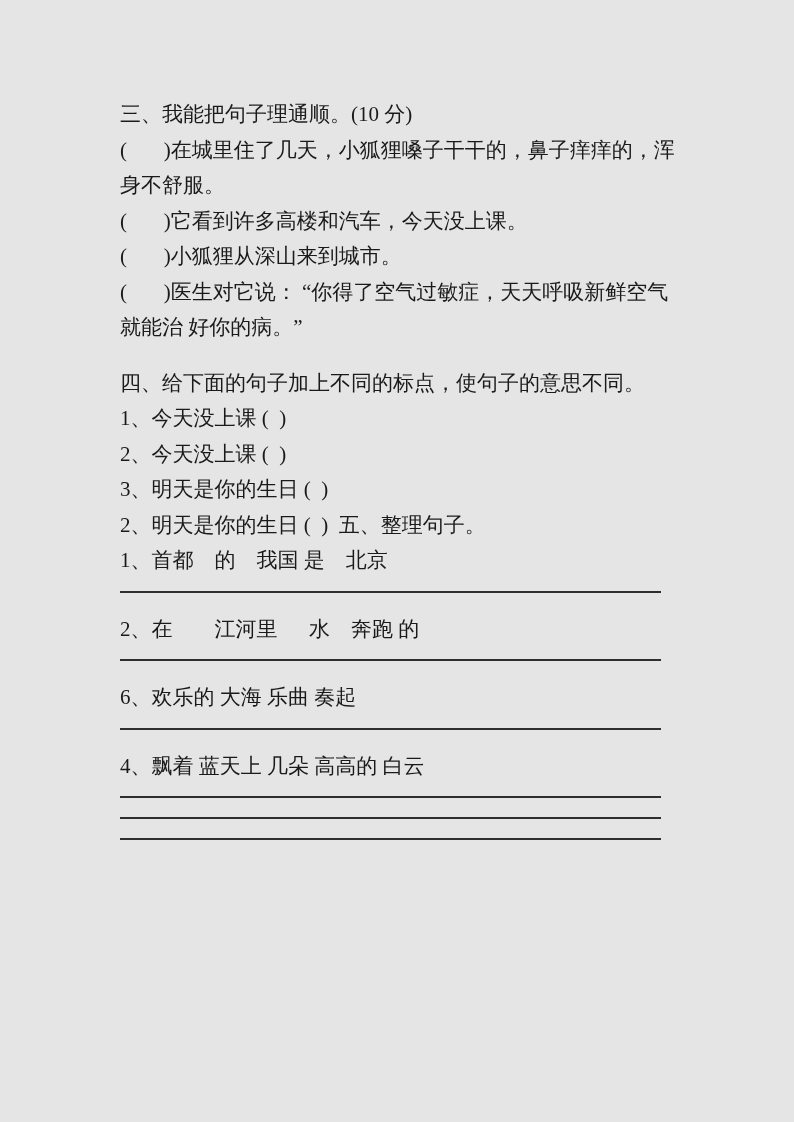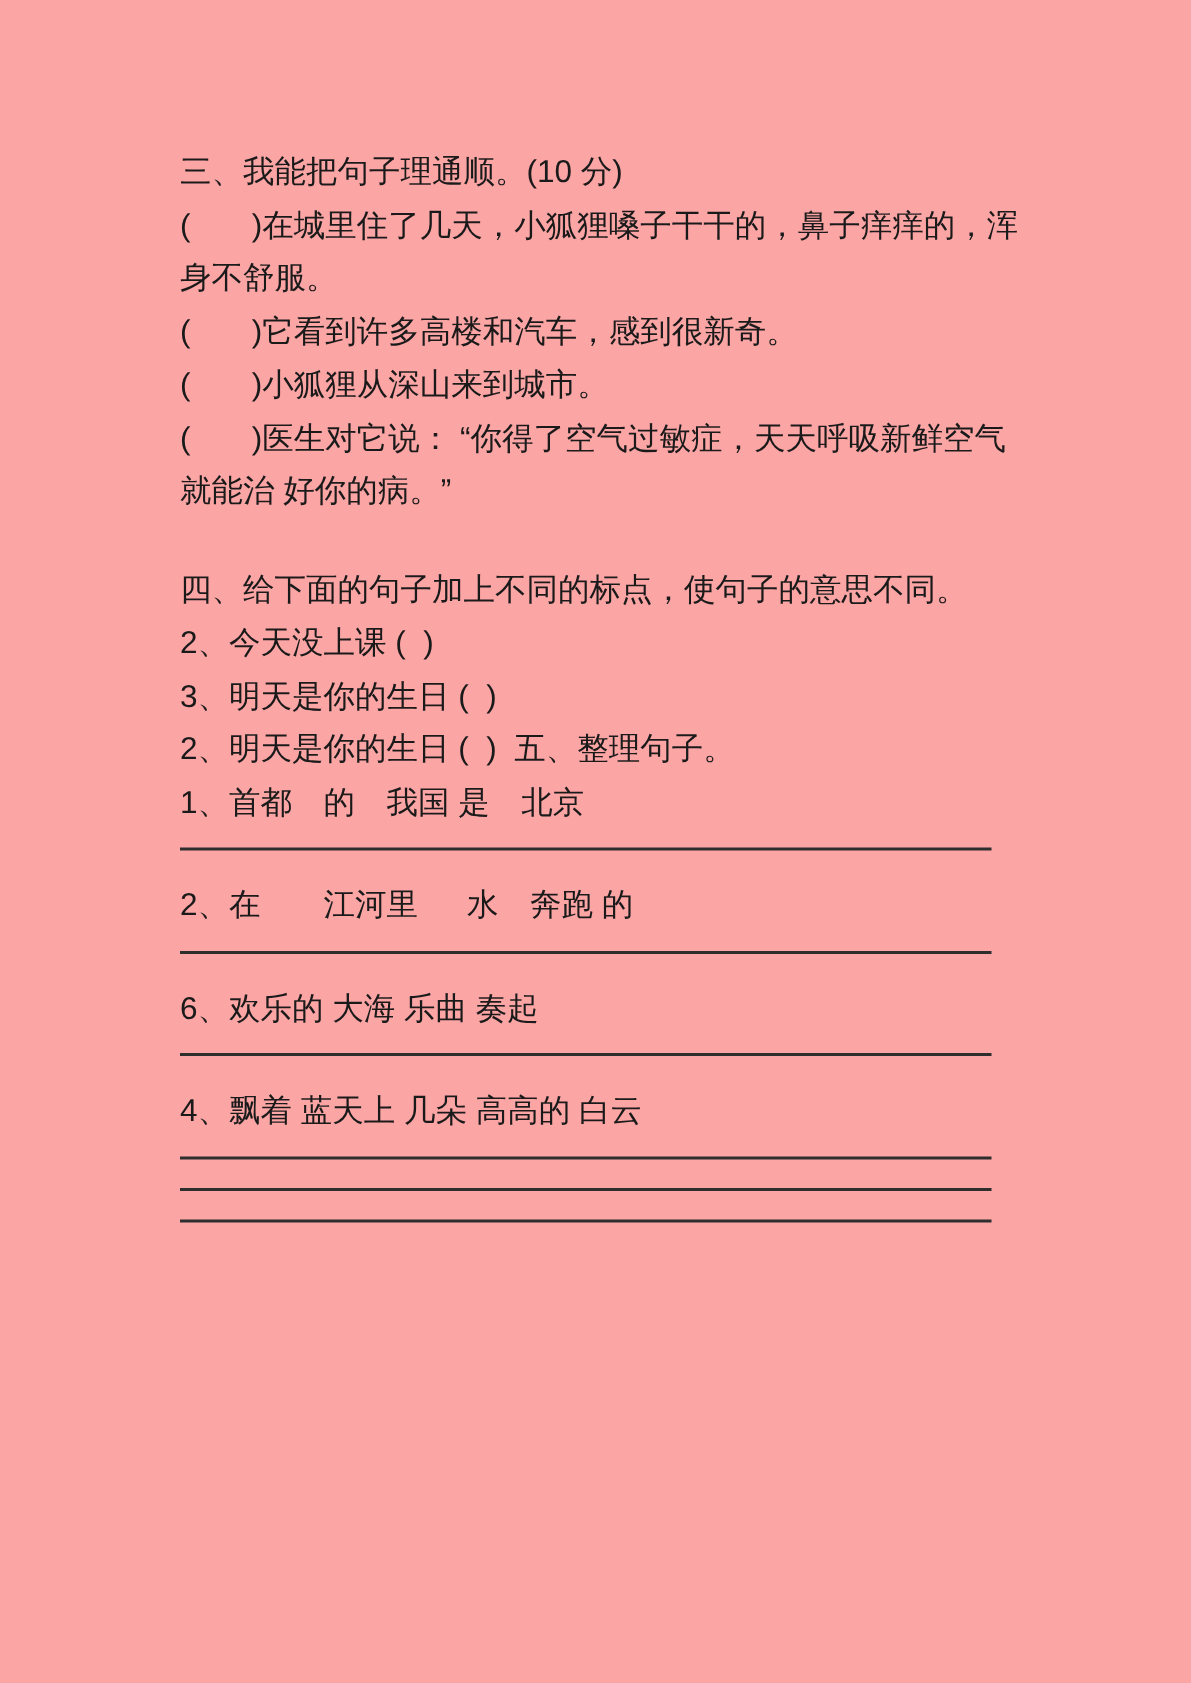--- a/index.html
+++ b/index.html
@@ -4,72 +4,73 @@
 <style>
   html, body {
     margin: 0;
     padding: 0;
     background: #ffffff;
   }
   .page {
     position: relative;
     width: 794px;
     height: 1122px;
-    background: #fca5a5;
+    background: #e5e5e5;
     overflow: hidden;
-    font-family: Liberation Sans, sans-serif;
+    font-family: Liberation Serif, serif;
     color: #1a1a1a;
   }
   .content {
     position: absolute;
     left: 120px;
     top: 97px;
     width: 566px;
   }
   .line {
     font-size: 21px;
     line-height: 35.5px;
     white-space: pre-wrap;
     word-break: normal;
   }
   .sec4 {
-    margin-top: 30px;
+    margin-top: 20px;
   }
   .s5item .answer-line {
     width: 541px;
     height: 0;
     border-top: 2px solid #2e2e2e;
     margin: 12px 0 19px 0;
   }
 </style>
 </head>
 <body>
 
 <div class="page">
   <div class="content">
 
     <section>
       <div class="line">三、我能把句子理通顺。(10 分)</div>
       <div>
 
           <div class="line">(       )在城里住了几天，小狐狸嗓子干干的，鼻子痒痒的，浑身不舒服。</div>
 
-          <div class="line">(       )它看到许多高楼和汽车，感到很新奇。</div>
+          <div class="line">(       )它看到许多高楼和汽车，今天没上课。</div>
 
           <div class="line">(       )小狐狸从深山来到城市。</div>
 
           <div class="line">(       )医生对它说： “你得了空气过敏症，天天呼吸新鲜空气就能治 好你的病。”</div>
 
         </div>
     </section>
 
     <section class="sec4">
       <div class="line">四、给下面的句子加上不同的标点，使句子的意思不同。</div>
       <div>
 
+          <div class="line">1、今天没上课 (  )</div>
 
           <div class="line">2、今天没上课 (  )</div>
 
           <div class="line">3、明天是你的生日 (  )</div>
 
           <div class="line">2、明天是你的生日 (  )  五、整理句子。</div>
         </div>
     </section>
 
     <section>

